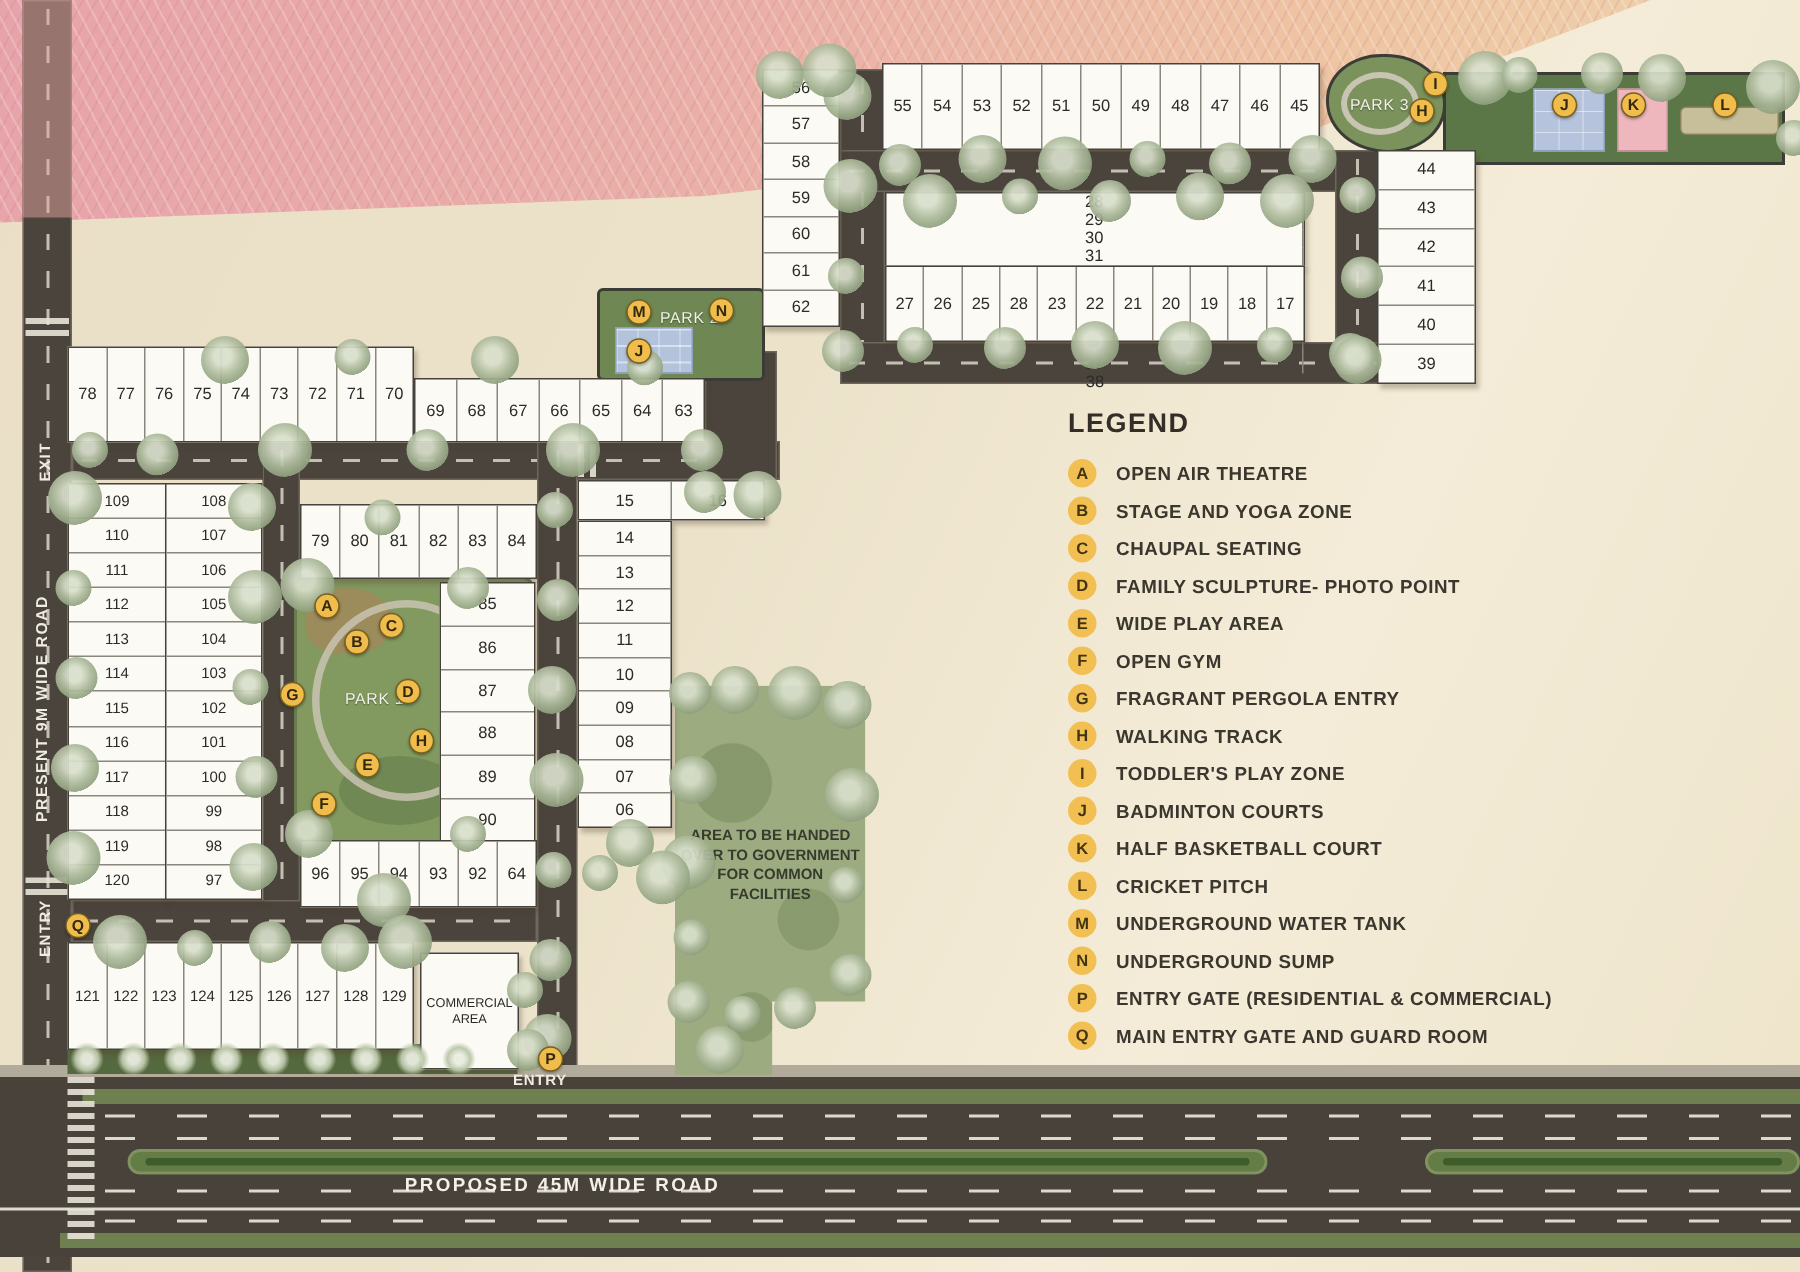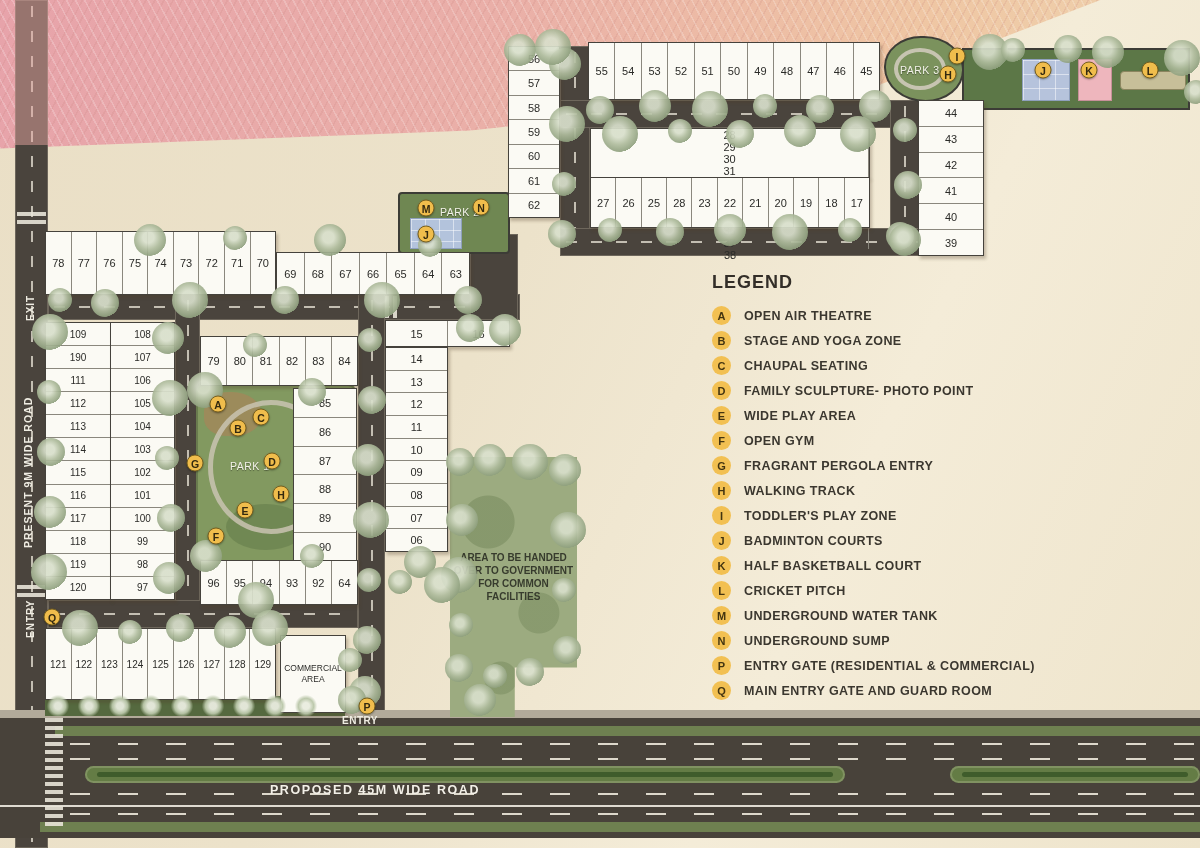--- a/index.html
+++ b/index.html
@@ -117,21 +117,21 @@
   #g-row_78_70    { left:45px;  top:231px; width:231px; height:64px; }
   #g-row_69_63    { left:276px; top:252px; width:194px; height:43px; }
   #g-col_109_120  { left:45px;  top:322px; width:66px;  height:278px; }
   #g-col_108_97   { left:110px; top:322px; width:65px;  height:278px; }
   #g-row_79_84    { left:200px; top:336px; width:158px; height:50px; }
   #g-col_85_90    { left:293px; top:388px; width:64px;  height:174px; }
   #g-row_96_91    { left:200px; top:560px; width:158px; height:45px; }
   #g-row_15_16    { left:385px; top:320px; width:125px; height:27px; }
   #g-col_14_06    { left:385px; top:347px; width:63px;  height:205px; }
   #g-col_05_01    { left:385px; top:597px; width:63px;  height:119px; }
-  #g-row_121_129  { left:45px;  top:628px; width:231px; height:72px;justify-content:center; }
+  #g-row_121_129  { left:45px;  top:628px; width:231px; height:72px; }
   #commercial { position:absolute; z-index:4; left:280px; top:635px; width:66px; height:78px;
     background:#fbfaf4; border:1.5px solid #45423c; box-shadow:2px 3px 3px rgba(80,64,40,.3);
     display:flex; align-items:center; justify-content:center; text-align:center;
     font-size:8.5px; color:#2b2b28; line-height:1.35; padding:2px; }
 
   
   .tree { position:absolute; z-index:5; border-radius:50%; pointer-events:none;
     background:radial-gradient(circle at 45% 42%, #d8dfcb 0 22%, #aebb9c 48%, #8fa07e 72%, rgba(0,0,0,0) 73%);
     opacity:.92; }
   .tree.palm { background:radial-gradient(circle at 50% 50%, #e9ecdf 0 20%, #b9c6a8 45%, rgba(0,0,0,0) 66%); opacity:.95; }
@@ -292,21 +292,21 @@
       <div class="cell">69</div>
       <div class="cell">68</div>
       <div class="cell">67</div>
       <div class="cell">66</div>
       <div class="cell">65</div>
       <div class="cell">64</div>
       <div class="cell">63</div>
     </div>
   <div class="plot-group vert small" id="g-col_109_120">
       <div class="cell">109</div>
-      <div class="cell">190</div>
+      <div class="cell">110</div>
       <div class="cell">111</div>
       <div class="cell">112</div>
       <div class="cell">113</div>
       <div class="cell">114</div>
       <div class="cell">115</div>
       <div class="cell">116</div>
       <div class="cell">117</div>
       <div class="cell">118</div>
       <div class="cell">119</div>
       <div class="cell">120</div>

